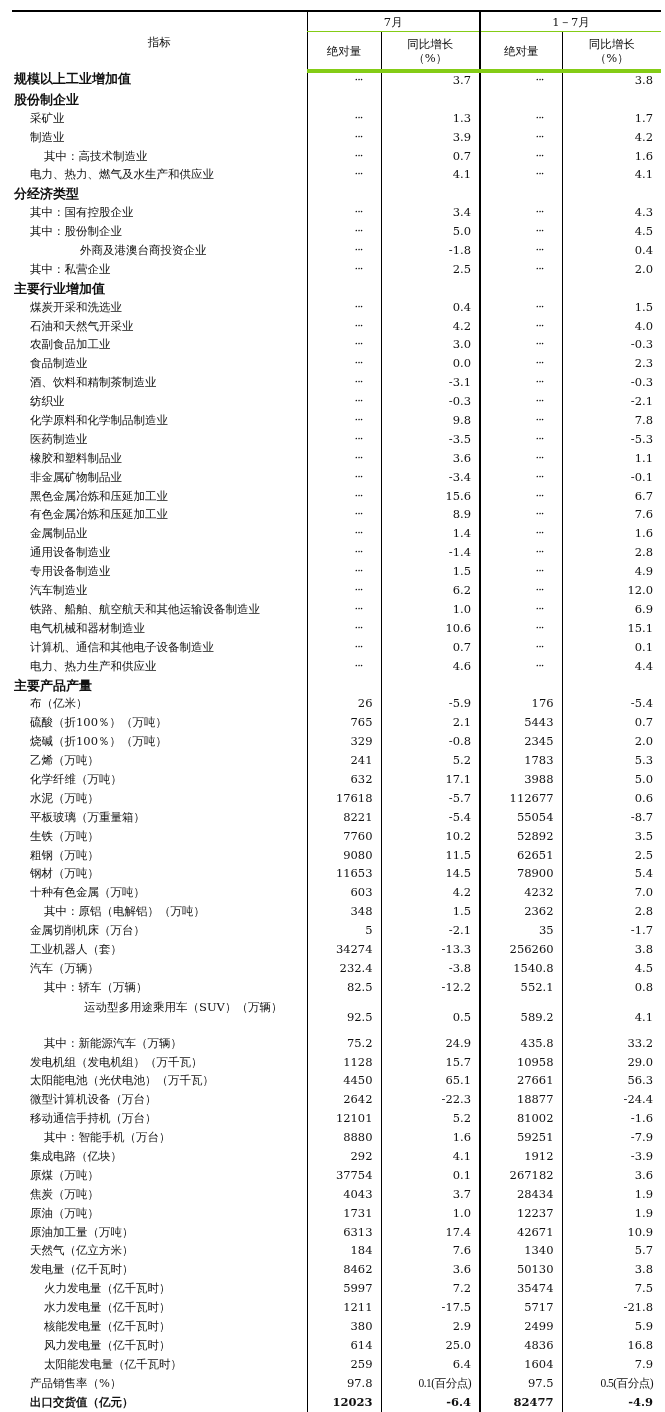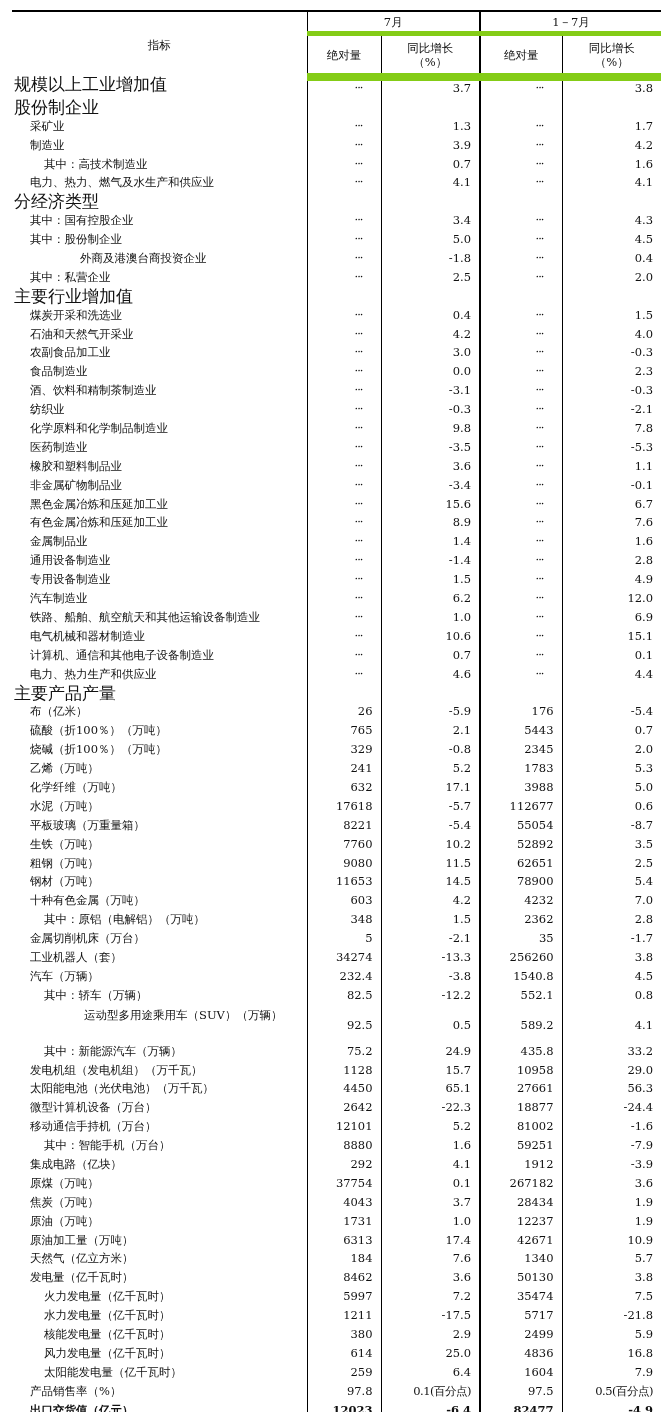--- a/index.html
+++ b/index.html
@@ -6,37 +6,37 @@
   body { width:665px; height:1412px; position:relative; overflow:hidden;
          font-family:"DejaVu Serif","Liberation Serif",serif; color:#111; }
   table.stats { position:absolute; left:12px; top:10px; width:649px; border-collapse:collapse; table-layout:fixed; font-size:11.5px; }
   table.stats col.c0 { width:295px; }
   table.stats col.c1 { width:74px; }
   table.stats col.c2 { width:99px; }
   table.stats col.c3 { width:82px; }
   table.stats col.c4 { width:99px; }
   thead th { font-weight:normal; text-align:center; vertical-align:middle; padding:0; line-height:14px; }
   thead tr.h1 th { height:19px; border-top:2px solid #000; }
-  thead tr.h2 th { height:37px; border-bottom:8px solid #84cc16;margin-top:44px; }
-  thead tr.h1 th.period { border-bottom:5px solid #84cc16; }
+  thead tr.h2 th { height:37px; border-bottom:4px solid #84cc16;margin-top:44px; }
+  thead tr.h1 th.period { border-bottom:1px solid #84cc16; }
   .vl { border-left:1px solid #000; }
   .vl2 { border-left:2px solid #000; }
   tbody td { height:18.9px; padding:0; line-height:15px; white-space:nowrap; vertical-align:top; }
   tbody td.name { padding-left:2px; }
   tbody td.num { text-align:right; padding-right:8px; }
   tbody td.dots { text-align:right; padding-right:18px; letter-spacing:-1px; }
-  tbody tr.section td.name { font-weight:normal; font-family:"DejaVu Sans","Liberation Sans",sans-serif; font-size:17px; }
+  tbody tr.section td.name { font-weight:bold; font-family:"DejaVu Sans","Liberation Sans",sans-serif; font-size:13px; }
   tbody tr.lvl1 td.name { padding-left:18px; }
   tbody tr.lvl2 td.name { padding-left:32px;font-family:Liberation Serif, serif; }
   tbody tr.lvl3 td.name { padding-left:68px; }
   tbody tr.wrap td { height:37px; }
   tbody tr.wrap td.name { white-space:normal; padding-left:2px; text-indent:70px; line-height:17px; }
   tbody tr.wrap td.num, tbody tr.wrap td.dots { vertical-align:middle;margin-left:20px; }
   tbody tr.last td { border-bottom:2px solid #000;font-weight:bold; }
-  .pp { letter-spacing:-0.5px; }
+  .pp { letter-spacing:-0.5px;font-family:Liberation Serif, serif; }
 </style>
 </head>
 <body>
 
 <table class="stats">
   <colgroup>
     <col class="c0">
       <col class="c1">
       <col class="c2">
       <col class="c3">

